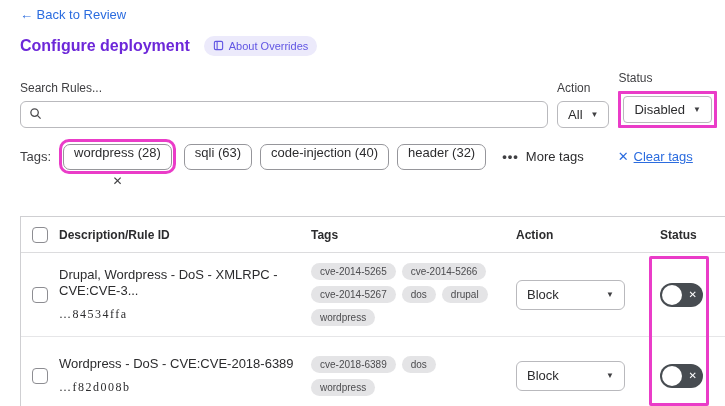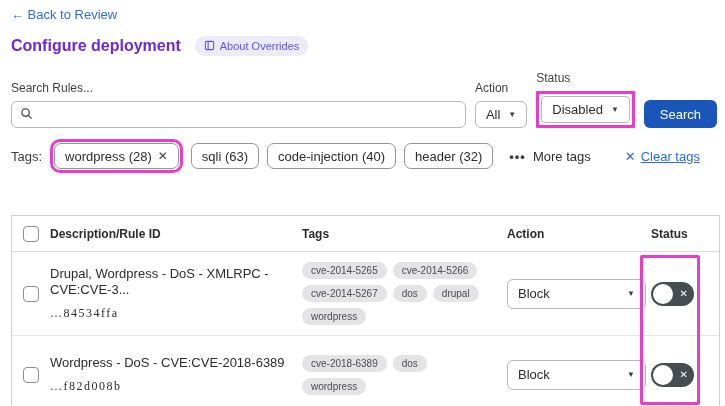--- a/index.html
+++ b/index.html
@@ -4,21 +4,21 @@
 <style>
   * { box-sizing: border-box; margin: 0; padding: 0; }
   html, body { width: 725px; height: 406px; }
   body {
     font-family: "Liberation Sans", sans-serif;
     background: #ffffff;
     color: #333;
     position: relative;
     overflow: hidden;
   }
-  .page { position: relative; width: 725px; height: 406px; padding: 5px 8px 0 11px; }
+  .page { position: relative; width: 725px; height: 406px; padding: 5px 8px 0 20px; }
 
   
   .back-link {
     color: #2b6cdf; font-size: 13px; text-decoration: none; display: inline-block;
     margin-top: 2px; cursor: pointer;
   }
   .title-row { display: flex; align-items: center; margin-top: 13px; gap: 14px; }
   .page-title { font-size: 16px; font-weight: bold; color: #6d28d9; }
   .about-badge {
     display: inline-flex; align-items: flex-start; gap: 5px;
@@ -52,23 +52,23 @@
   .search-btn {
     height: 28px; padding: 0 16px; background: #1a56ba; color: #fff;
     border: none; border-radius: 6px; font-size: 13px; cursor: pointer;
     font-family: "Liberation Sans", sans-serif;
   }
 
   
   .tags-row { display: flex; align-items: center; margin-top: 11px; gap: 8px; }
   .tags-label { font-size: 13px; color: #3f3f42; }
   .chip {
-    display: inline-flex; align-items: center; gap: 6px; height: 26px; padding: 0 10px;
+    display: inline-flex; align-items: center; gap: 14px; height: 26px; padding: 0 10px;
     border: 1px solid #96969b; border-radius: 7px; background: #fff;
-    font-size: 13px; color: #2c2c2e; cursor: pointer; white-space: nowrap;
+    font-size: 13px; color: #2c2c2e; cursor: pointer; white-space: nowrap; flex-direction: column;
   }
   .chip-highlight {
     border: 3px solid #ea3cc8; border-radius: 10px; padding: 1px; background: #fff;
   }
   .chip .chip-x { font-size: 12px; color: #3f3f42; }
   .more-tags {
     display: inline-flex; align-items: center; gap: 7px; font-size: 13px;
     color: #2c2c2e; margin-left: 8px; cursor: pointer;
   }
   .more-dots { letter-spacing: 1px; font-weight: bold; color: #3f3f42; }
@@ -104,21 +104,21 @@
   .desc-line { font-size: 13px; color: #2c2c2e; line-height: 1.2; }
   .rule-id {
     font-family: Liberation Serif, serif; font-size: 12px; color: #2c2c2e;
     letter-spacing: 1.5px; margin-top: 8px;
   }
   .cell-tags { display: flex; flex-wrap: wrap; gap: 6px; padding-right: 16px; }
   .pill {
     background: #e4e4e6; color: #4c4c4f; font-size: 10px;
     padding: 3px 9px; border-radius: 9px; white-space: nowrap;
   }
-  .cell-action .dd-btn { width: 139px; height: 30px; justify-content: space-between; }
+  .cell-action .dd-btn { width: 109px; height: 30px; justify-content: space-between; }
   .cell-status { display: flex; padding-left: 14px; }
   .toggle {
     position: relative; width: 43px; height: 24px; border-radius: 12px;
     background: #474c51; cursor: pointer; flex: 0 0 auto;
   }
   .toggle .knob {
     position: absolute; left: 2px; top: 2px; width: 20px; height: 20px;
     background: #fff; border-radius: 50%;
   }
   .toggle .x-mark {
@@ -175,21 +175,20 @@
     <div>
       <span class="field-label">Status</span>
       <div class="status-highlight">
         <div class="dd-btn" style="border-radius:4px;">
           <span>Disabled</span>
           <span class="dd-arrow">▼</span>
         </div>
       </div>
     </div>
 
-    <button class="search-btn">Search</button>
   </div>
 
   <div class="tags-row">
     <span class="tags-label">Tags:</span>
     <div class="chip-highlight">
       <div class="chip">
         <span>wordpress (28)</span>
         <span class="chip-x">✕</span>
       </div>
     </div>

